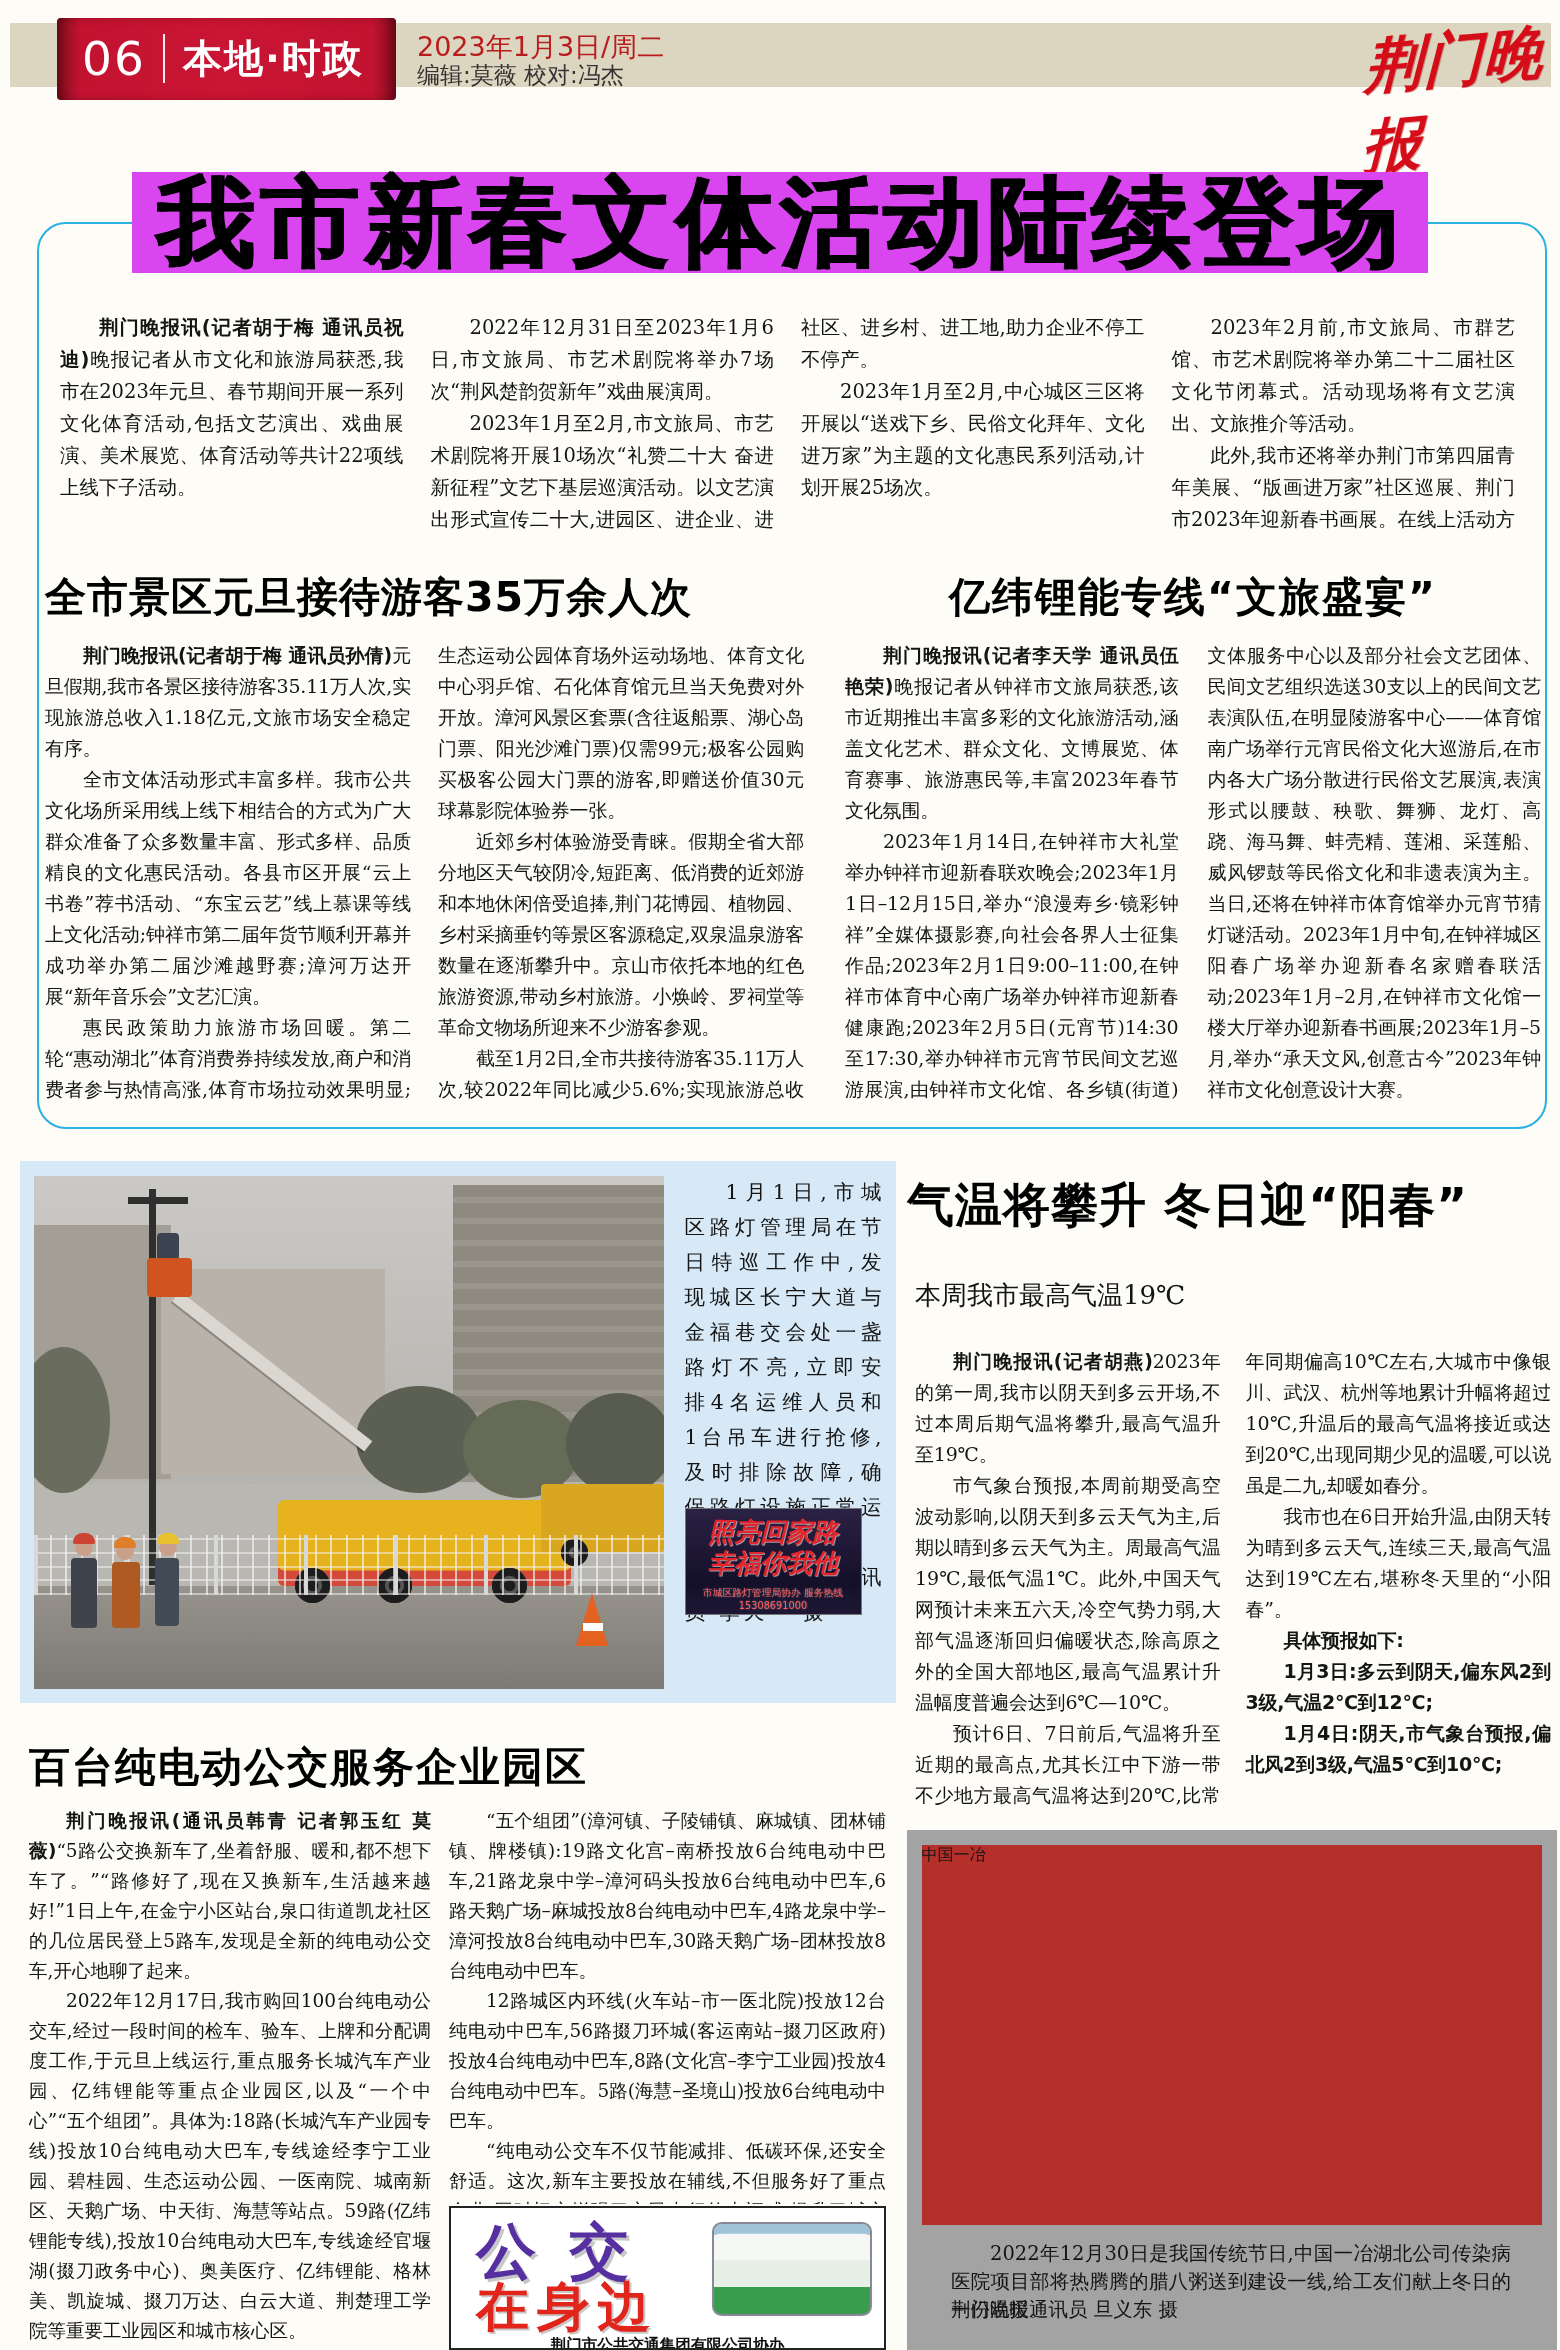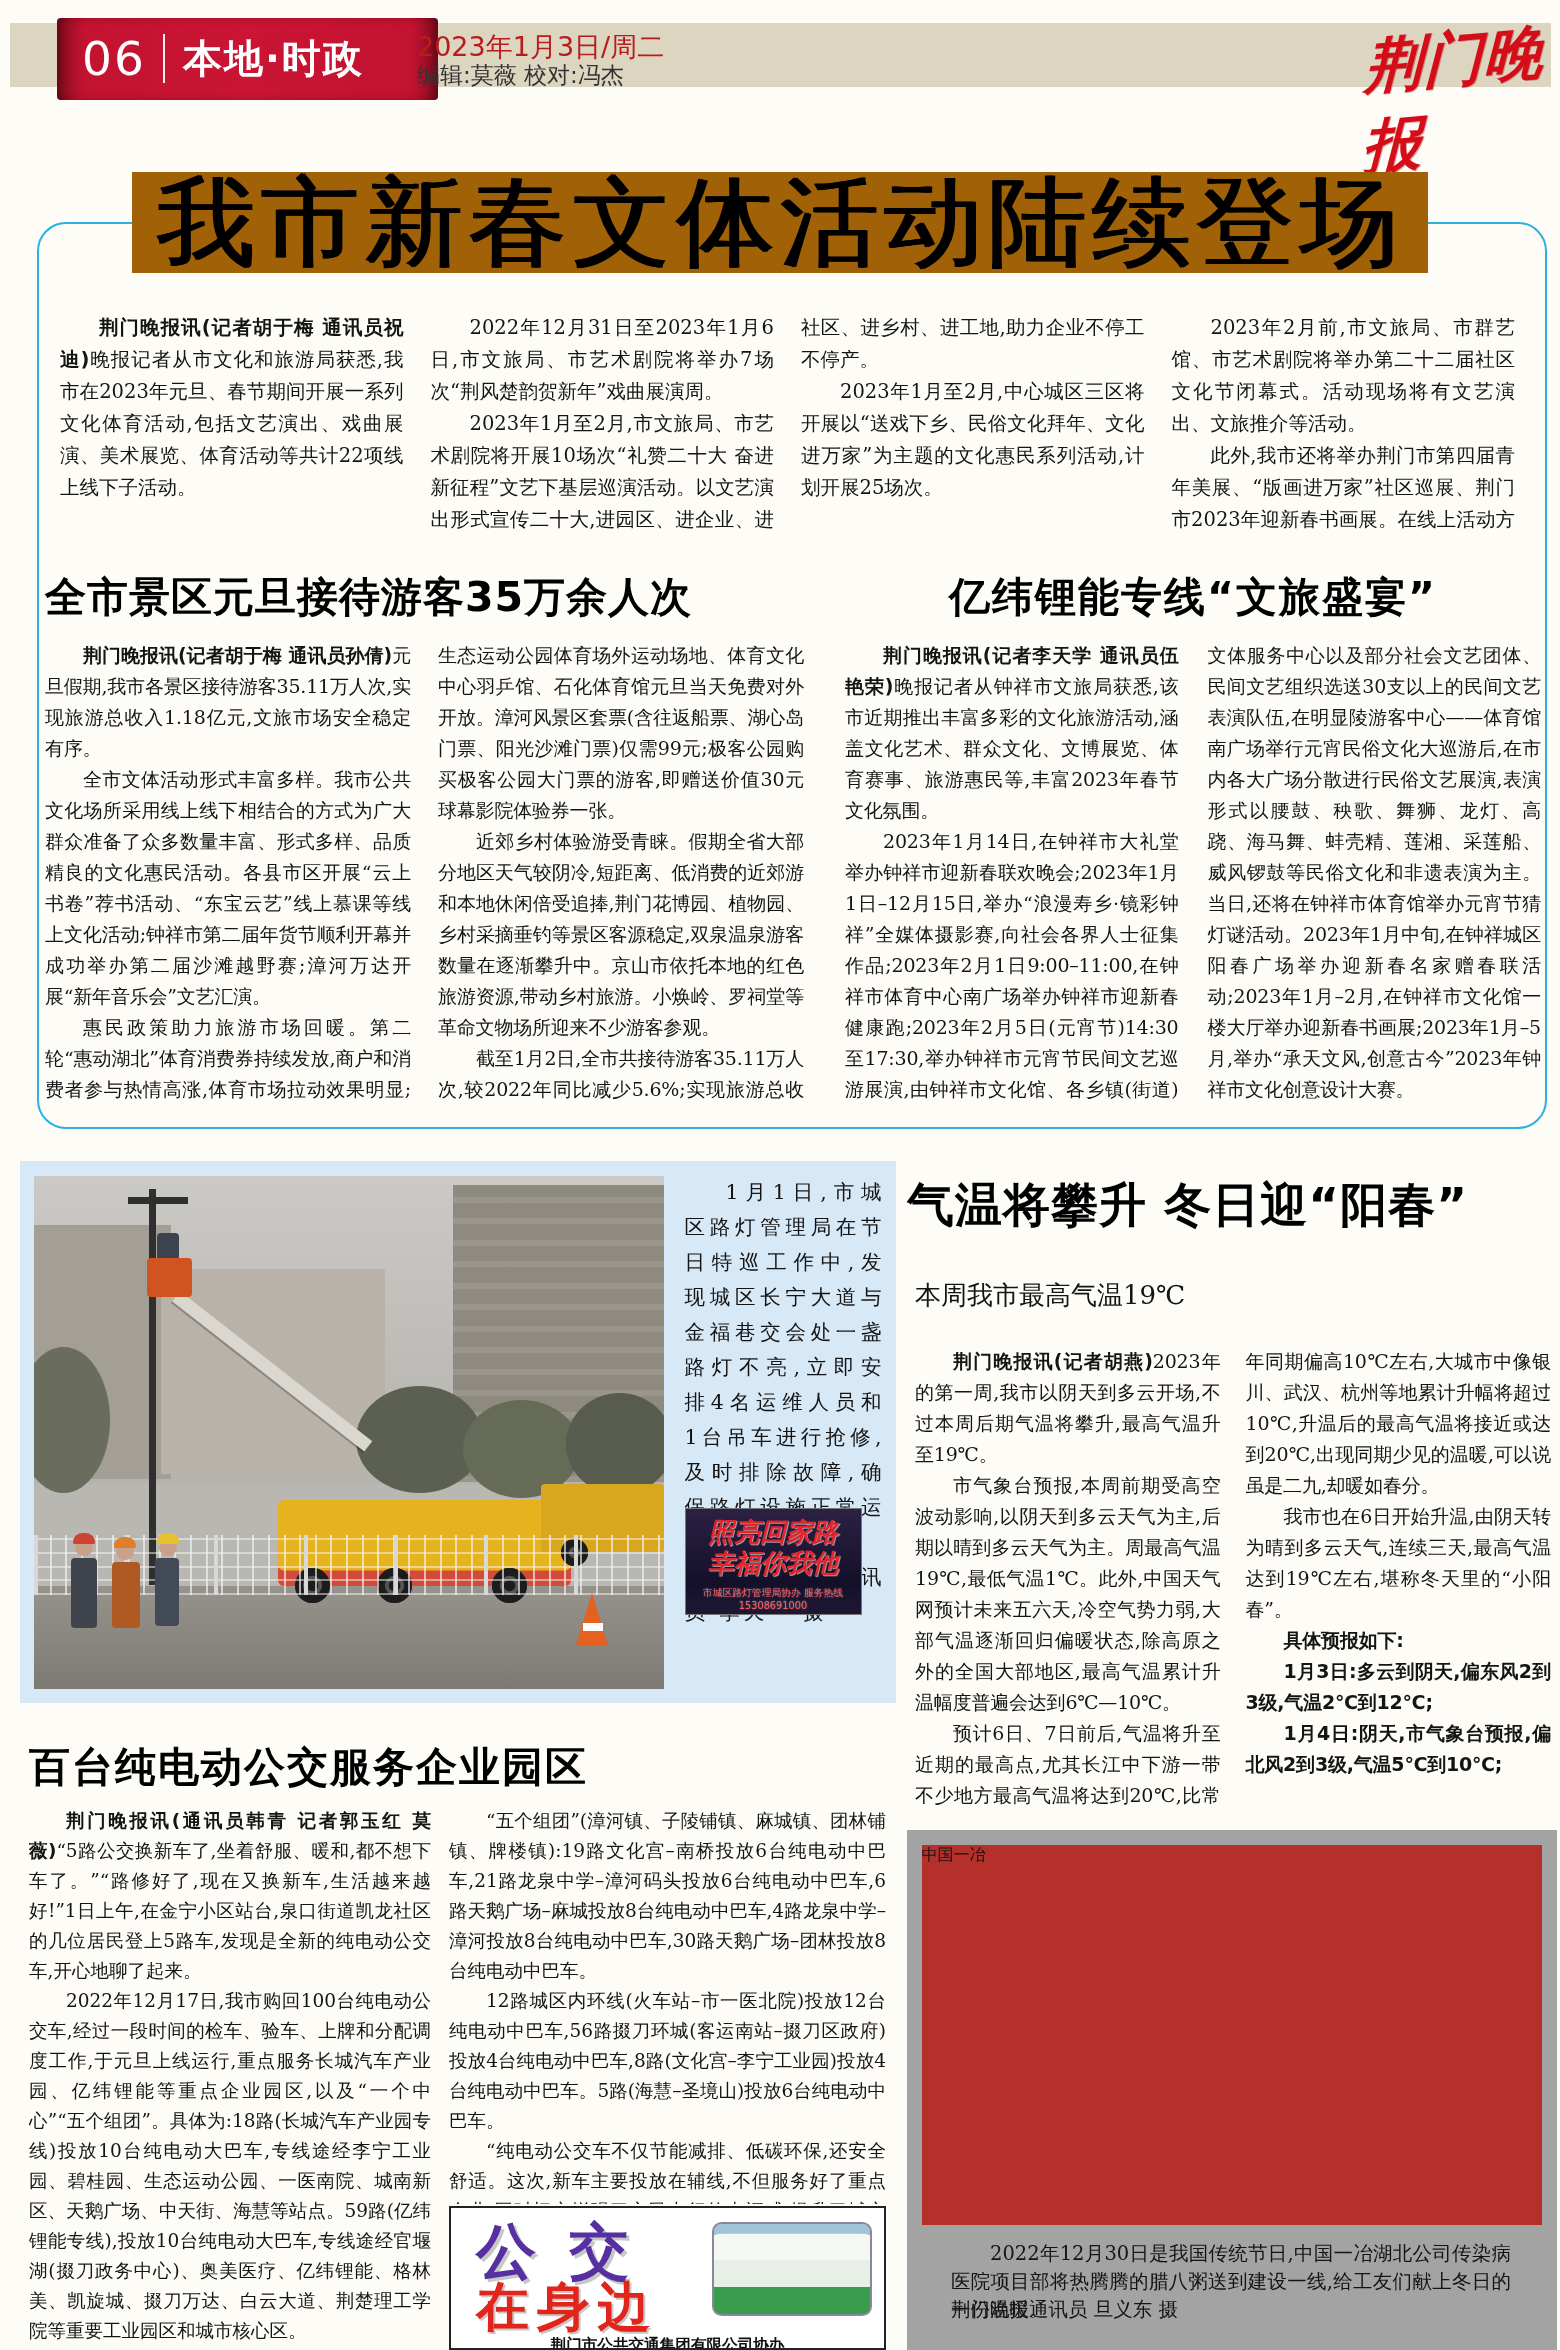--- a/index.html
+++ b/index.html
@@ -3,37 +3,37 @@
 <meta charset="utf-8">
 <style>
   *{margin:0;padding:0;box-sizing:border-box}
   html,body{background:#eee}
   body#page{position:relative;width:1560px;height:2350px;background:#fdfcf7;overflow:hidden;
     font-family:"DejaVu Serif","Liberation Serif",serif;color:#141414;margin:0 auto}
   .abs{position:absolute}
 
   
   .mast-bar{left:9.8px;top:23.4px;width:1541px;height:64px;background:#dcd6c0}
-  .page-badge{left:57px;top:17.6px;width:381px;height:82px;border-radius:3.9px;
+  .page-badge{left:57px;top:17.6px;width:339px;height:82px;border-radius:3.9px;
     background:linear-gradient(90deg,#8a0d20 0%,#c21331 7%,#ca1534 50%,#c21331 93%,#8a0d20 100%);
     box-shadow:inset 9.8px 0 11.7px -5.9px rgba(50,0,8,.5), inset -9.8px 0 11.7px -5.9px rgba(50,0,8,.5);
     display:flex;align-items:center;padding-left:25px;color:#fff;font-family:"DejaVu Sans","Liberation Sans",sans-serif}
   .page-no{font-size:47px;font-weight:400;letter-spacing:2px}
   .badge-div{width:2px;height:49px;background:rgba(255,255,255,.92);margin:0 17.6px}
   .section-name{font-size:39px;font-weight:700;letter-spacing:2px}
   .issue-info{left:417px;top:32px;font-family:"DejaVu Sans","Liberation Sans",sans-serif}
   .issue-date{font-size:27px;color:#b91c1c;line-height:29px}
   .issue-staff{font-size:23px;color:#333;line-height:29px}
   .paper-logo{left:1363px;top:19.5px;width:195px;font-size:59px;font-weight:900;font-style:italic;
     color:#d40d18;transform:rotate(-5deg) skewX(-6deg);letter-spacing:1px;text-shadow:1px 1px 0 rgba(160,0,10,.35)}
 
   
   .lead-wrap{left:0;top:172px;width:1560px;text-align:center;z-index:3}
-  .lead-headline{display:inline-block;background:#a16207;padding:0 25px;
-    font-family:"DejaVu Sans","Liberation Sans",sans-serif;font-weight:400;font-size:98px;line-height:101px;
+  .lead-headline{display:inline-block;background:#d946ef;padding:0 25px;
+    font-family:"DejaVu Sans","Liberation Sans",sans-serif;font-weight:700;font-size:98px;line-height:101px;
     letter-spacing:5.9px;color:#000;text-shadow:2px 0 0 #000, -1px 0 0 #000}
   .main-frame{left:37px;top:222px;width:1510px;height:907px;border:2.9px solid #2bb1e2;border-radius:29px;z-index:0}
 
   
   .para{text-indent:2em;text-align:justify}
   .para b{font-family:"DejaVu Sans","Liberation Sans",sans-serif;font-weight:700}
   .para.hei{font-family:"DejaVu Sans","Liberation Sans",sans-serif;font-weight:600}
   .para.credit{font-family:"DejaVu Sans","Liberation Sans",sans-serif}
   .para.credit-pull{text-align:left;text-indent:0;margin-top:-28px;font-family:"DejaVu Sans","Liberation Sans",sans-serif}
   .cols{column-fill:auto;overflow:hidden}

